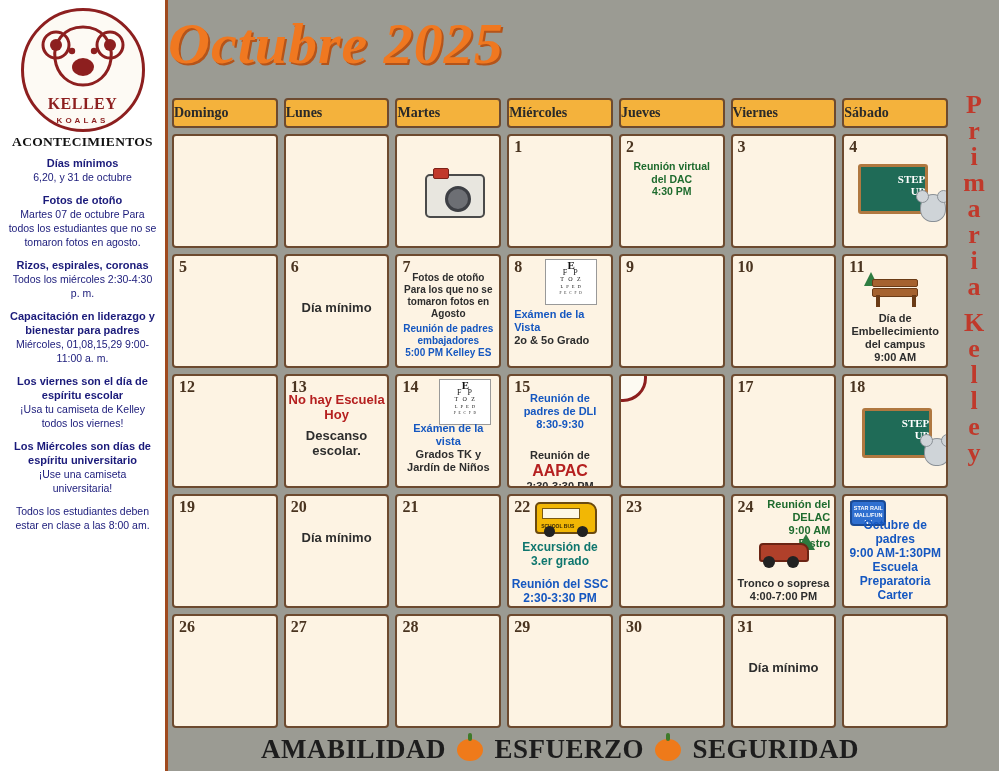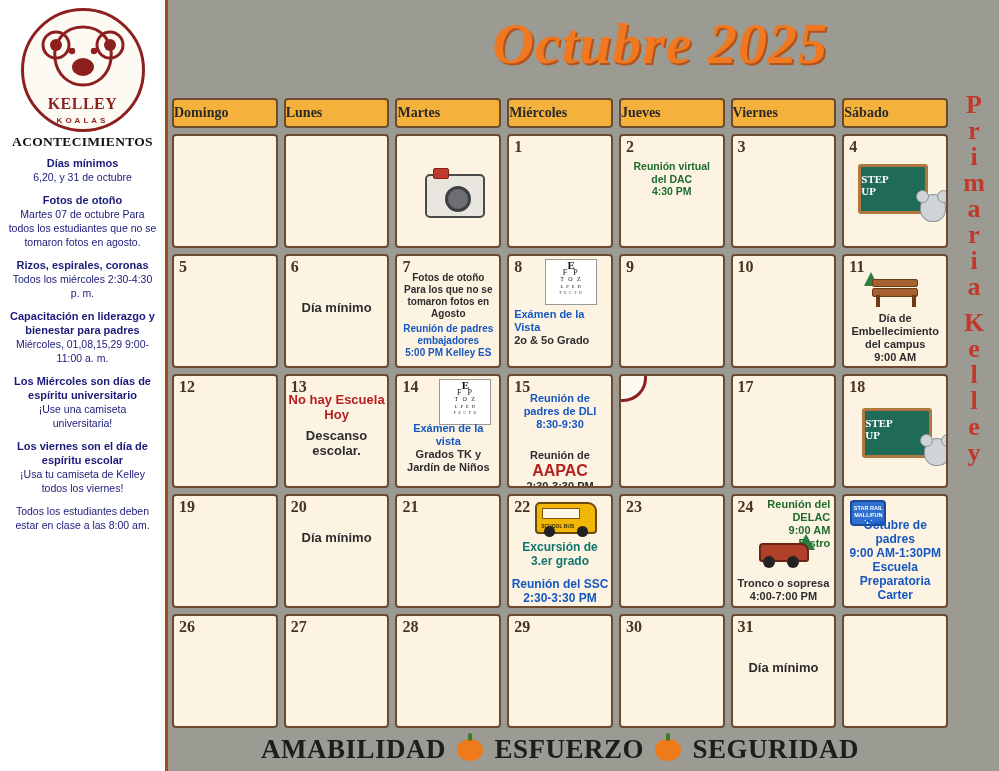--- a/index.html
+++ b/index.html
@@ -86,21 +86,21 @@
     color: #1a1a7a;
     line-height: 14px;
     padding: 0 3px;
   }
   
   #title {
     position: absolute;
     left: 168px;
     top: 10px;
     width: 660px;
-    text-align: right;
+    text-align: left;
     font-family: "Liberation Serif", serif;
     font-style: italic;
     font-weight: bold;
     font-size: 58px;
     color: #f07820;
     text-shadow: 2px 2px 0 #b4541a;
     letter-spacing: 1px;
   }
   
   #right-banner {
@@ -214,21 +214,21 @@
   .eye-chart .l5 { font-size: 3.5px; letter-spacing: 1px; }
   .chalkboard {
     width: 70px; height: 50px;
     background: #1f6b57;
     border: 3px solid #b07840;
     border-radius: 3px;
     color: #ffffff;
     font-family: "Liberation Serif", serif;
     font-weight: bold;
     font-size: 11px;
-    text-align: left;
+    text-align: right;
     padding-top: 6px;
     box-sizing: border-box;
     line-height: 12px;
   }
   .bus {
     width: 58px; height: 28px;
     background: #f2b705;
     border: 2px solid #6b4a10;
     border-radius: 5px 9px 4px 4px;
     position: relative;
@@ -459,26 +459,26 @@
       <div class="ev-head">Rizos, espirales, coronas</div>
       <div class="ev-body">Todos los miércoles
 2:30-4:30 p. m.</div>
     </div>
     <div class="ev-block">
       <div class="ev-head">Capacitación en liderazgo y bienestar para padres</div>
       <div class="ev-body">Miércoles, 01,08,15,29
 9:00-11:00 a. m.</div>
     </div>
     <div class="ev-block">
+      <div class="ev-head">Los viernes son el día de espíritu escolar</div>
+      <div class="ev-body">¡Usa tu camiseta de Kelley todos los viernes!</div>
+    </div>
+    <div class="ev-block">
       <div class="ev-head">Los Miércoles son días de espíritu universitario</div>
       <div class="ev-body">¡Use una camiseta universitaria!</div>
-    </div>
-    <div class="ev-block">
-      <div class="ev-head">Los viernes son el día de espíritu escolar</div>
-      <div class="ev-body">¡Usa tu camiseta de Kelley todos los viernes!</div>
     </div>
     <div class="ev-block">
       <div class="ev-head"></div>
       <div class="ev-body">Todos los estudiantes deben estar en clase a las 8:00 am.</div>
     </div>
   </div>
 
   <div id="title">Octubre 2025</div>
 
   <div id="right-banner">

